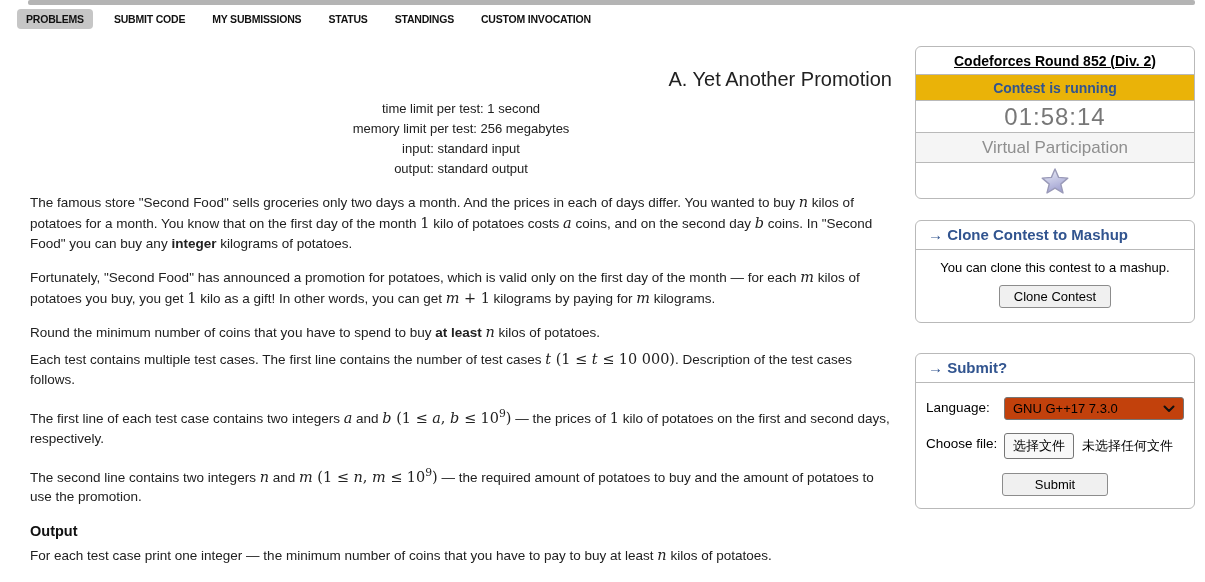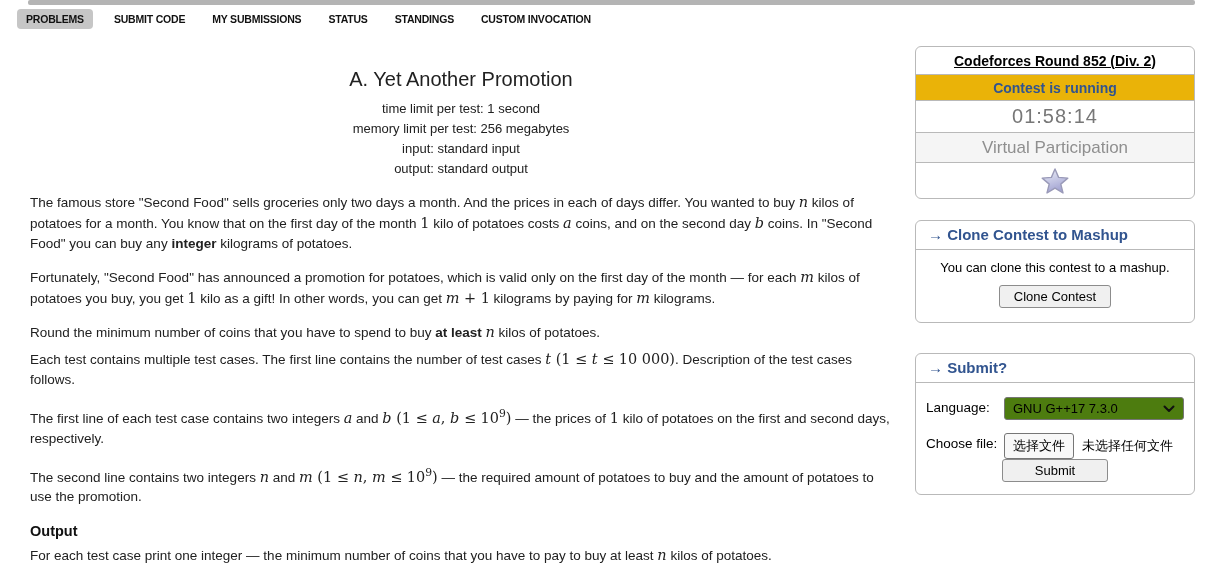--- a/index.html
+++ b/index.html
@@ -11,64 +11,64 @@
     background:#b4b4b4; border-radius:2px; }
 
   
   .nav { position:absolute; left:17px; top:9px; display:flex; align-items:center; gap:15px; }
   .nav-item { font-size:10.5px; font-weight:700; letter-spacing:-0.2px; color:#111;
     text-decoration:none; text-transform:uppercase; padding:4px 6px; border-radius:4px; cursor:pointer; white-space:nowrap; }
   .nav-item.active { background:#c6c6c6; padding:4px 9px; }
 
   
   .main { position:absolute; left:30px; top:58px; width:862px; }
-  .problem-title { font-size:20px; font-weight:400; color:#212121; text-align:center; margin-top:10px; }
+  .problem-title { font-size:20px; font-weight:400; color:#212121; text-align:right; margin-top:10px; }
   .limits { margin-top:8px; text-align:center; font-size:13px; line-height:20px; color:#212121; }
   .statement p, .section p { font-size:13.5px; line-height:20px; margin-top:13px; color:#212121; }
   .section p { margin-top:6px; }
   .section p + p { margin-top:14px; }
   .section-heading { font-size:14.5px; font-weight:700; color:#111; margin-top:16px; }
   .seg-b { font-weight:700; }
   .seg-mi { font-family:"DejaVu Serif", serif; font-style:italic; font-size:1.07em; }
   .seg-mn { font-family:"DejaVu Serif", serif; font-size:1.07em; }
   .seg-sup { font-family:"DejaVu Serif", serif; font-size:0.8em; vertical-align:super; }
 
   
   .sidebar { position:absolute; left:915px; top:46px; width:280px; }
   .side-box { border:1px solid #b9b9b9; border-radius:6px; background:#fff; overflow:hidden; }
   .contest-box .row { display:flex; align-items:center; justify-content:center; }
   .contest-box .row + .row { border-top:1px solid #b9b9b9; }
   .row-title { height:27px; }
   .contest-link { font-size:14px; font-weight:700; color:#000; text-decoration:underline; cursor:pointer; }
   .row-status { height:26px; background:#eab308; font-size:14px; font-weight:700; color:#31548f; }
-  .row-timer { height:32px; font-size:20px; color:#777; letter-spacing:1px; }
+  .row-timer { height:32px; font-size:24px; color:#777; letter-spacing:1px; }
   .row-mode { height:30px; background:#f5f5f5; font-size:17px; color:#8f8f8f; }
   .row-star { height:36px; }
   .star-btn { cursor:pointer; line-height:0; }
 
   .box-gap1 { height:21px; } .box-gap2 { height:30px; }
   .box-header { padding:5px 12px 6px; font-size:15px; font-weight:700; color:#31548f;
     border-bottom:1px solid #b9b9b9; }
   .clone-body { padding:10px 10px 14px; text-align:center; }
   .clone-text { font-size:13px; color:#000; }
   .btn { display:inline-block; background:#f0f0f0; border:1px solid #8c8c8c; border-radius:3px;
     font-size:13px; color:#000; padding:3px 14px; cursor:pointer; font-family:"Liberation Sans",sans-serif; }
   .clone-btn { margin-top:10px; }
 
   .submit-body { padding:8px 10px 12px; }
   .form-row { display:flex; margin-top:6px; }
   .form-label { width:78px; flex:0 0 78px; font-size:13.5px; color:#000; padding-top:3px; }
-  .select { width:188px; height:23px; border:1px solid #767676; border-radius:3px; background:#4d7c0f;
+  .select { width:188px; height:23px; border:1px solid #767676; border-radius:3px; background:#c2410c;
     display:flex; align-items:center; justify-content:space-between; padding:0 8px; cursor:pointer; }
   .select-value { font-size:13px; color:#000; }
   .file-row { margin-top:13px; }
   .file-btn { background:#f8f8f8; border:1px solid #767676; border-radius:3px; font-size:13px;
     padding:3px 8px; cursor:pointer; }
   .file-status { font-size:13px; color:#000; margin-left:8px; align-self:center; }
-  .submit-row { text-align:center; }
+  .submit-row { margin-top:14px; text-align:center; }
   .submit-btn { padding:3px 32px; }
 </style>
 </head>
 <body>
 
 <div class="top-bar"></div>
 
 <nav class="nav">
   <a class="nav-item active">PROBLEMS</a>
   <a class="nav-item">SUBMIT CODE</a>

